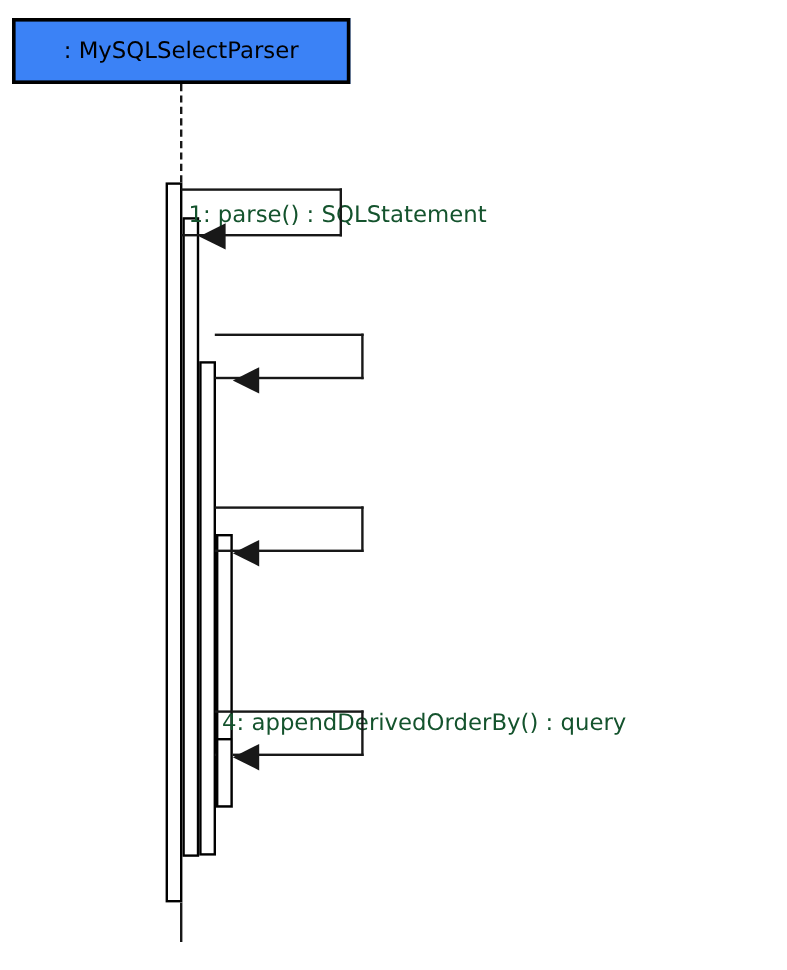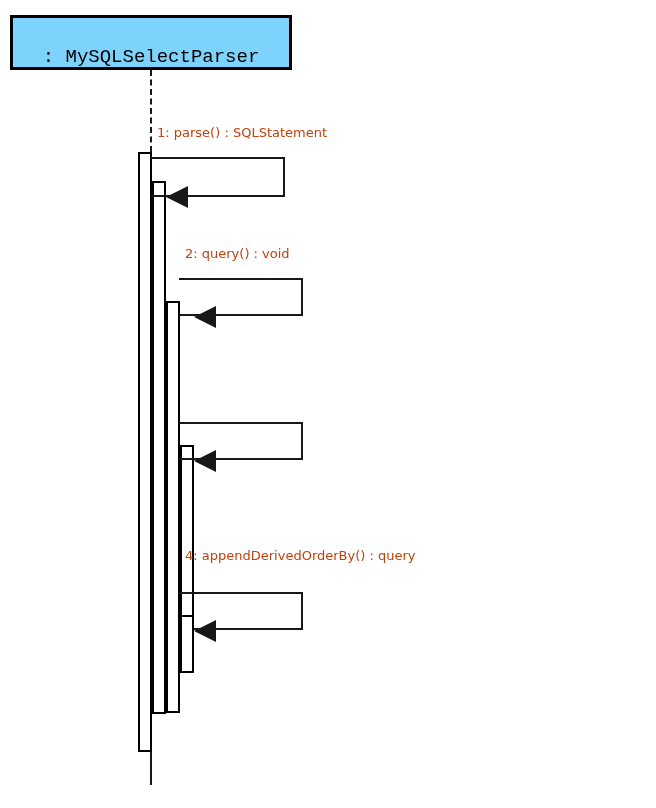--- a/index.html
+++ b/index.html
@@ -15,26 +15,25 @@
     position: relative;
     width: 656px;
     height: 808px;
     background: #ffffff;
     overflow: hidden;
   }
   
   .participant-box {
     position: absolute;
     box-sizing: border-box;
-    background: #7dd3fc;
+    background: #3b82f6;
     border: 3px solid #000000;
     display: flex;
-    align-items: flex-end;
+    align-items: center;
     justify-content: center;
-    font-family: Liberation Mono, monospace;
   }
   .participant-label {
     font-size: 19px;
     color: #000000;
     white-space: nowrap;
     line-height: 1;
   }
   
   .lifeline {
     position: absolute;
@@ -68,24 +67,25 @@
     position: absolute;
     width: 0;
     height: 0;
     border-top: 11px solid transparent;
     border-bottom: 11px solid transparent;
     border-right: 22px solid #181818;
   }
   
   .message-label {
     position: absolute;
-    font-size: 13px;
-    color: #c2410c;
+    font-size: 19px;
+    color: #14532d;
     white-space: nowrap;
     line-height: 1;
+    margin-top: 44px;
   }
 </style>
 </head>
 <body>
 
 <div id="canvas">
 
   <div class="lifeline" style="left:150px; top:70px; height:82px;"></div>
 
   <div class="lifeline-solid" style="left:150px; top:752px; height:33px;"></div>
@@ -99,21 +99,20 @@
   <div class="activation" style="left:152px; top:181px; width:14px; height:533px;"></div>
 
   <div class="activation" style="left:166px; top:301px; width:14px; height:412px;"></div>
 
   <div class="activation" style="left:180px; top:445px; width:14px; height:228px;"></div>
 
   <div class="message-label" style="left:157px; top:126px;">1: parse() : SQLStatement</div>
   <div class="self-loop" style="left:151px; top:157px; width:134px; height:40px;"></div>
   <div class="arrow-head" style="left:166px; top:186px;"></div>
 
-  <div class="message-label" style="left:185px; top:247px;">2: query() : void</div>
   <div class="self-loop" style="left:179px; top:278px; width:124px; height:38px;"></div>
   <div class="arrow-head" style="left:194px; top:306px;"></div>
 
   <div class="self-loop" style="left:179px; top:422px; width:124px; height:38px;"></div>
   <div class="arrow-head" style="left:194px; top:450px;"></div>
 
   <div class="message-label" style="left:185px; top:549px;">4: appendDerivedOrderBy() : query</div>
   <div class="self-loop" style="left:179px; top:592px; width:124px; height:38px;"></div>
   <div class="arrow-head" style="left:194px; top:620px;"></div>
 

